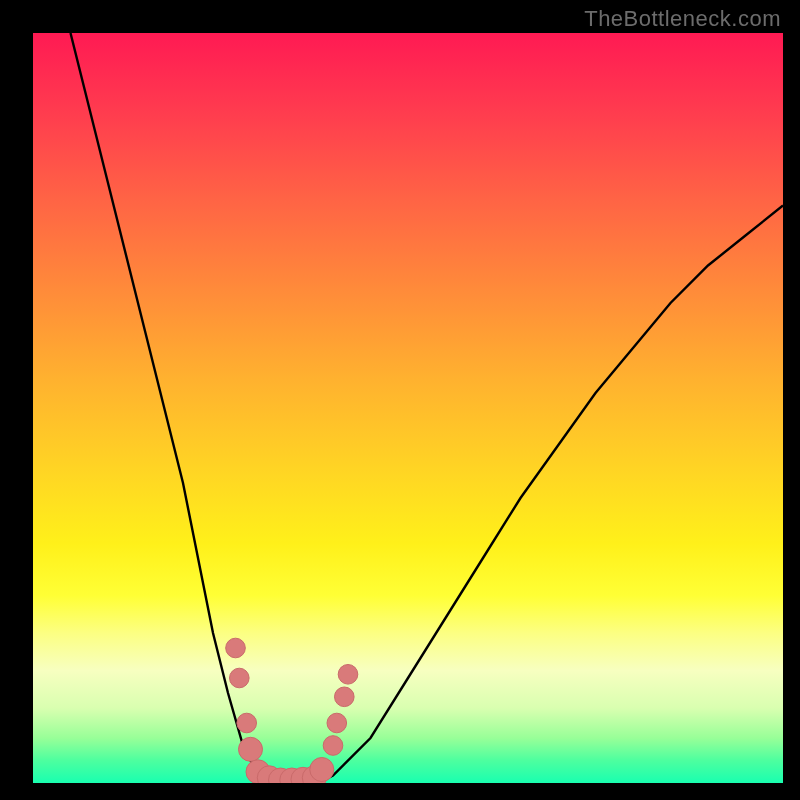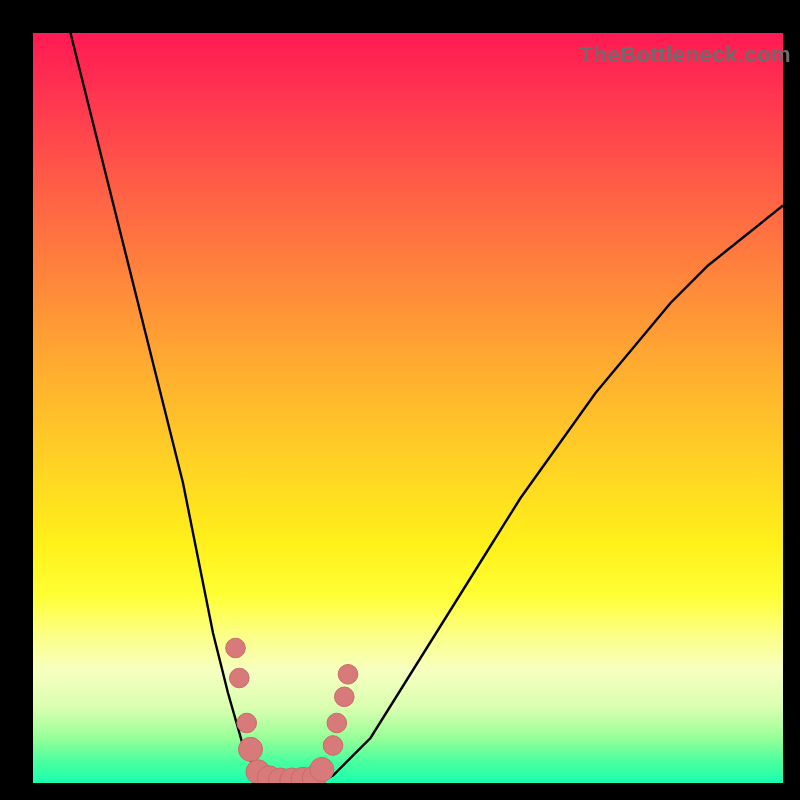--- a/index.html
+++ b/index.html
@@ -39,26 +39,25 @@
       #f7ffc0 85%,
       #d9ffb0 90%,
       #98ff98 94%,
       #4dff9f 97%,
       #19ffb0 100%
     );
   }
   .watermark {
     position: absolute;
     top: 6px;
-    right: 9px;
+    right: 19px;
     color: #6c6c6c;
     font-size: 22px;
     letter-spacing: 0.5px;
-    font-weight: 700;
-    margin-top: 36px;
+    font-weight: 400;
   }
   svg.curves {
     position: absolute;
     left: 0;
     top: 0;
     width: 750px;
     height: 750px;
   }
 </style>
 </head>

